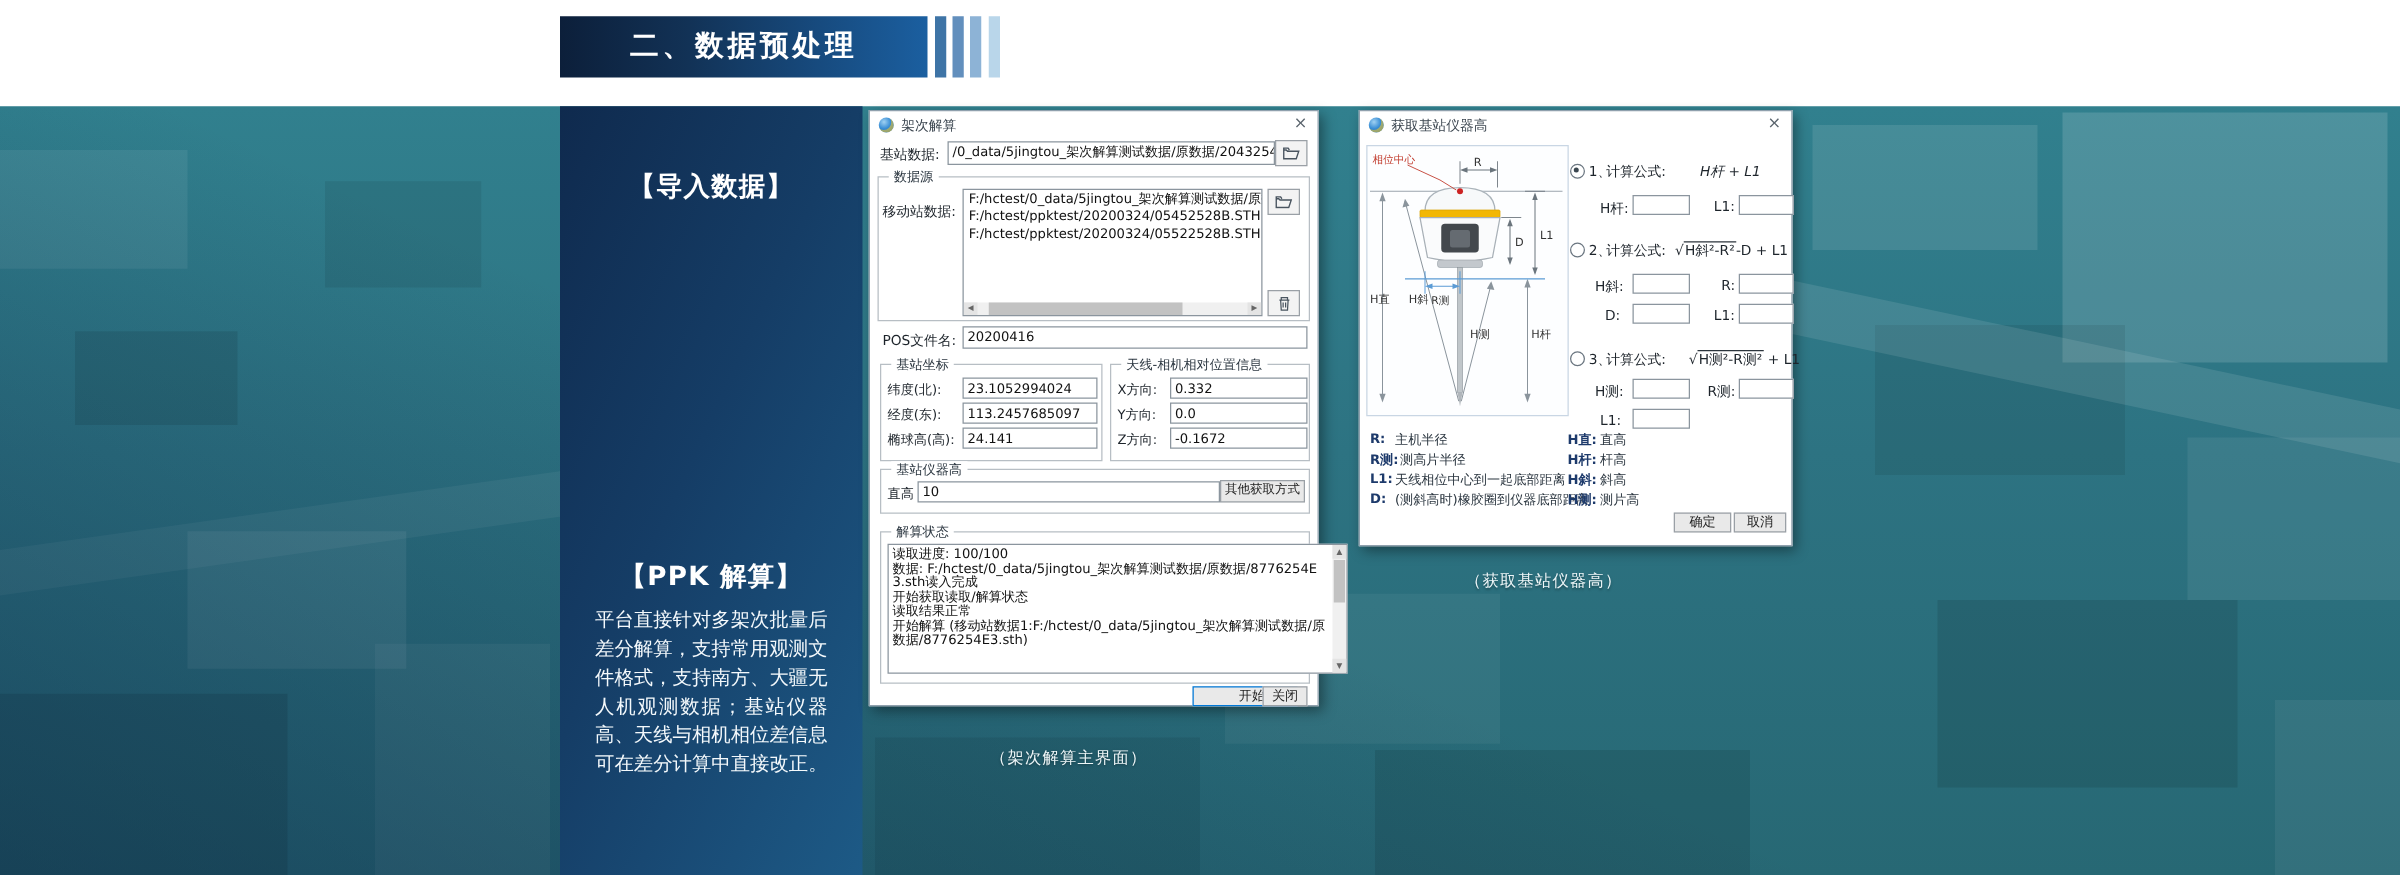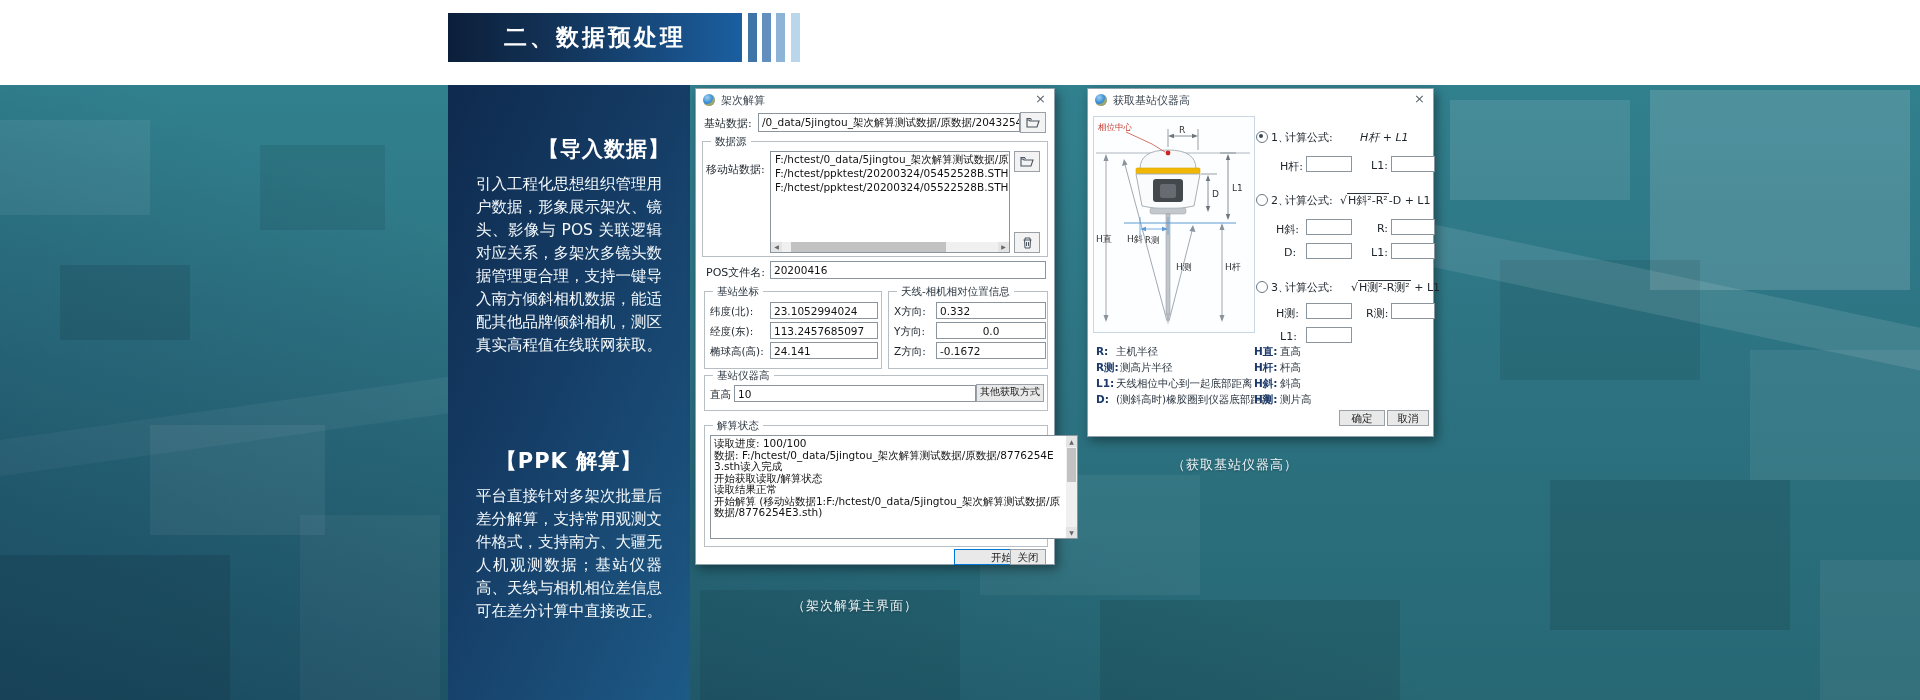--- a/index.html
+++ b/index.html
@@ -79,22 +79,21 @@
 
 <div class="banner">
   <span>二、数据预处理</span>
 </div>
 <div class="stripe" style="left:748px;background:#3e74a6;"></div>
 <div class="stripe" style="left:762px;background:#628fbd;"></div>
 <div class="stripe" style="left:776px;background:#8db3d6;"></div>
 <div class="stripe" style="left:791px;background:#b9d6ea;"></div>
 
 <div class="sidebar">
-  <div class="sb-h" style="top:50px;padding-left:35px;">【导入数据】</div>
-  <div class="sb-p" style="top:88px;">引入工程化思想组织管理用户数据，形象展示架次、镜头、影像与 POS 关联逻辑对应关系，多架次多镜头数据管理更合理，支持一键导入南方倾斜相机数据，能适配其他品牌倾斜相机，测区真实高程值在线联网获取。</div>
+  <div class="sb-h" style="top:50px;">【导入数据】</div>
   <div class="sb-h" style="top:362px;">【PPK 解算】</div>
   <div class="sb-p" style="top:400px;">平台直接针对多架次批量后差分解算，支持常用观测文件格式，支持南方、大疆无人机观测数据；基站仪器高、天线与相机相位差信息可在差分计算中直接改正。</div>
 </div>
 
 <div class="win" style="left:695px;top:88px;width:358px;height:475px;">
   <span class="app-ico"></span>
   <span class="wtitle">架次解算</span>
   <span class="wclose">×</span>
 
   <span class="lbl" style="left:8px;top:27px;">基站数据:</span>
@@ -144,21 +143,21 @@
   <div class="tb" style="left:74px;top:233px;width:100px;height:13px;">113.2457685097</div>
   <span class="lbl" style="left:14px;top:256px;font-size:10.5px;">椭球高(高):</span>
   <div class="tb" style="left:74px;top:253px;width:100px;height:13px;">24.141</div>
 
   <div class="grp" style="left:192px;top:202px;width:158px;height:76px;">
     <span class="grp-t">天线-相机相对位置信息</span>
   </div>
   <span class="lbl" style="left:198px;top:216px;font-size:10.5px;">X方向:</span>
   <div class="tb" style="left:240px;top:213px;width:102px;height:13px;">0.332</div>
   <span class="lbl" style="left:198px;top:236px;font-size:10.5px;">Y方向:</span>
-  <div class="tb" style="left:240px;top:233px;width:102px;height:13px;text-align:center;">0.0</div>
+  <div class="tb" style="left:240px;top:233px;width:102px;height:13px;">0.0</div>
   <span class="lbl" style="left:198px;top:256px;font-size:10.5px;">Z方向:</span>
   <div class="tb" style="left:240px;top:253px;width:102px;height:13px;">-0.1672</div>
 
   <div class="grp" style="left:8px;top:286px;width:342px;height:34px;">
     <span class="grp-t">基站仪器高</span>
   </div>
   <span class="lbl" style="left:14px;top:299px;font-size:10.5px;">直高</span>
   <div class="tb" style="left:38px;top:296px;width:234px;height:13px;">10</div>
   <div class="btn" style="left:280px;top:295px;width:66px;height:16px;font-size:10px;">其他获取方式</div>
 

